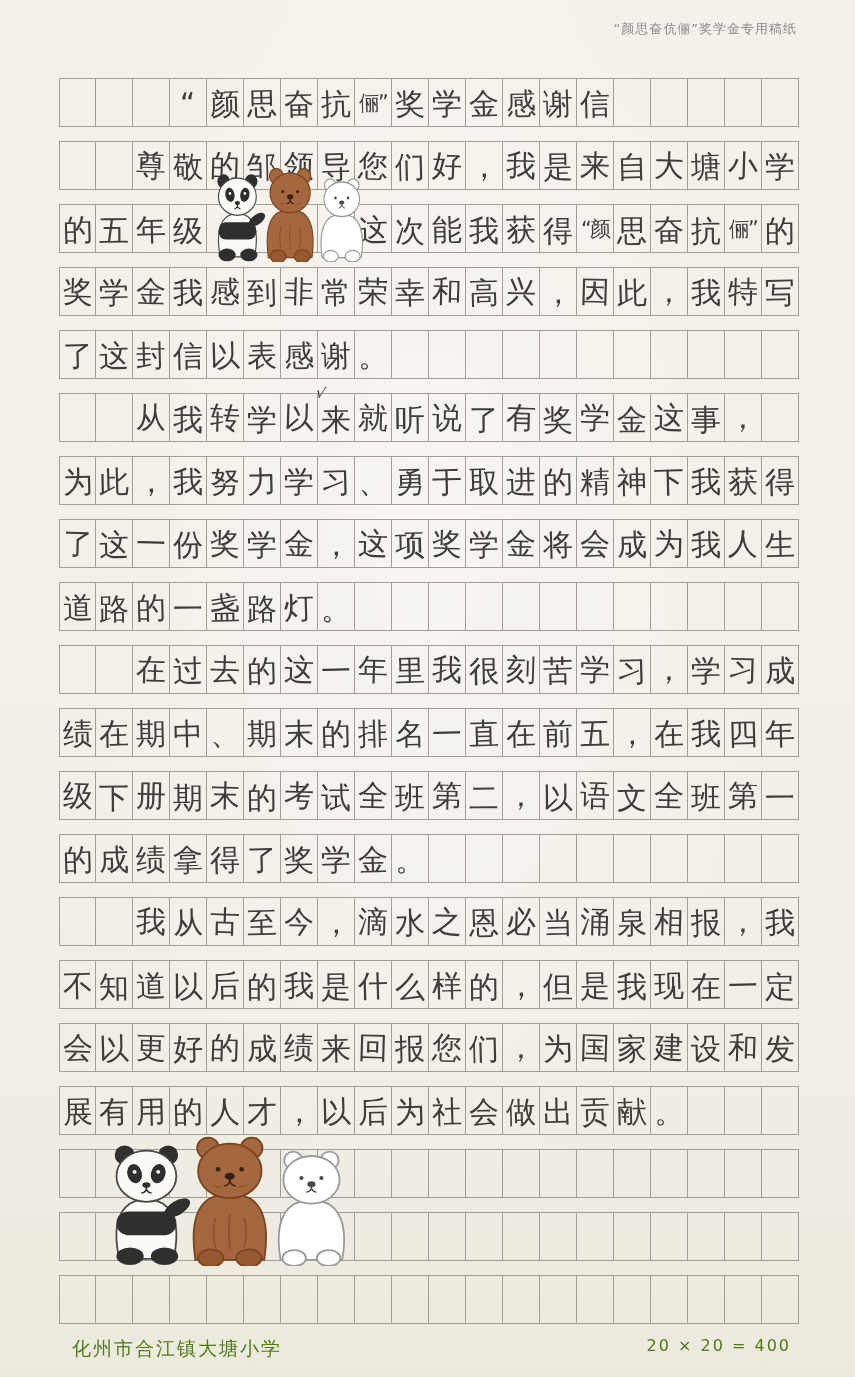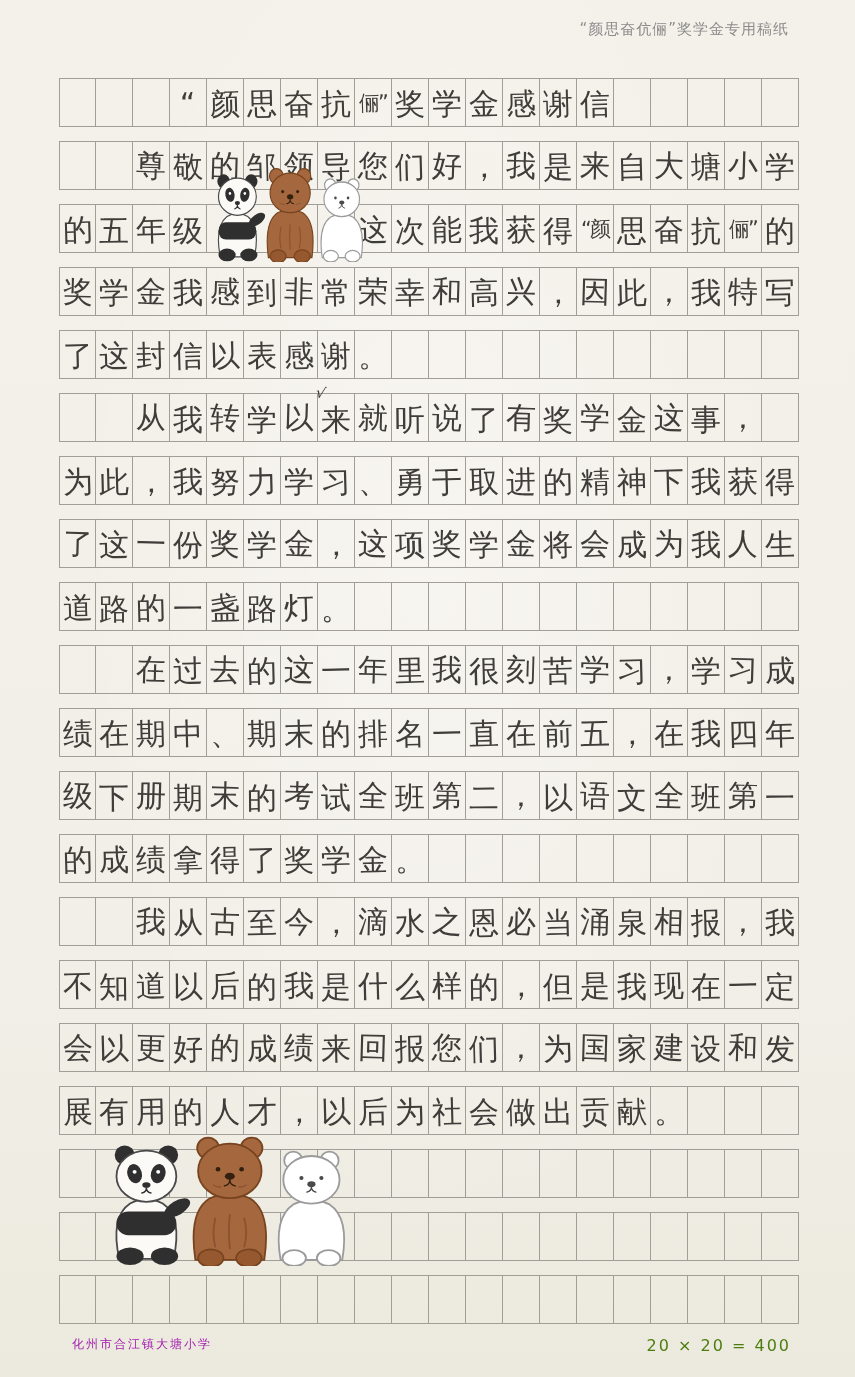--- a/index.html
+++ b/index.html
@@ -10,22 +10,22 @@
   }
   html,body{margin:0;padding:0;}
   body{
     width:855px;height:1377px;position:relative;overflow:hidden;
     background:
       radial-gradient(ellipse at 50% 40%, rgba(255,255,255,.35), rgba(0,0,0,0) 60%),
       linear-gradient(180deg,#f4f1ea 0%,#f2efe8 70%,#eceade 100%);
     font-family:"DejaVu Sans", sans-serif;
   }
   .page-header{
-    position:absolute;top:20px;right:66px;
-    font-size:15px;color:var(--print);letter-spacing:1px;
+    position:absolute;top:20px;right:58px;
+    font-size:13px;color:var(--print);letter-spacing:1px;
   }
   .sheet{
     position:absolute;left:59px;top:78px;width:742px;
   }
   .row{
     display:grid;grid-template-columns:repeat(20,37px);
     height:49px;margin-bottom:14px;
   }
   .cell{
     box-sizing:border-box;
@@ -52,21 +52,21 @@
   .yellow-mark{
     position:absolute;left:250px;top:1142px;width:7px;height:26px;
     background:linear-gradient(180deg,#ecd95a,#e6cf3f);
     transform:rotate(14deg);border-radius:3px;opacity:.75;
   }
   .sticker{position:absolute;z-index:5;}
   .sticker-top{left:203px;top:166px;width:172px;height:96px;}
   .sticker-bottom{left:92px;top:1134px;width:272px;height:132px;}
   .page-footer-school{
     position:absolute;left:72px;top:1336px;
-    font-size:12px;color:#a21caf;letter-spacing:2px;
+    font-size:19px;color:#4d7c0f;letter-spacing:2px;
   }
   .page-footer-spec{
     position:absolute;right:64px;top:1336px;
     font-size:16px;color:#4d7c0f;letter-spacing:2px;
   }
 </style>
 </head>
 <body>
 
 <div class="page-header">“颜思奋伉俪”奖学金专用稿纸</div>

